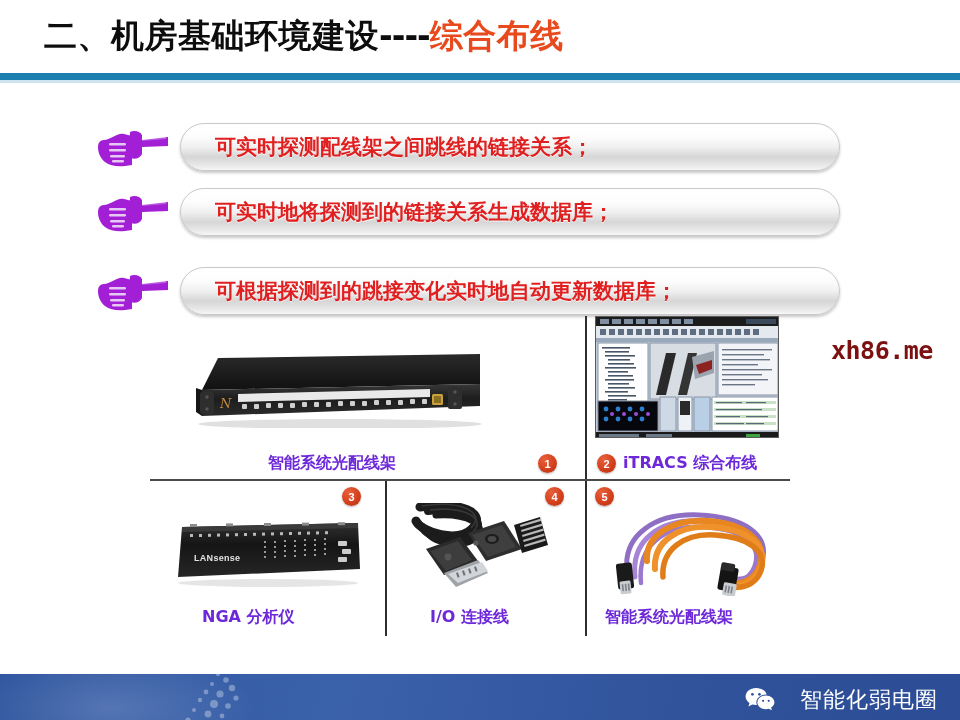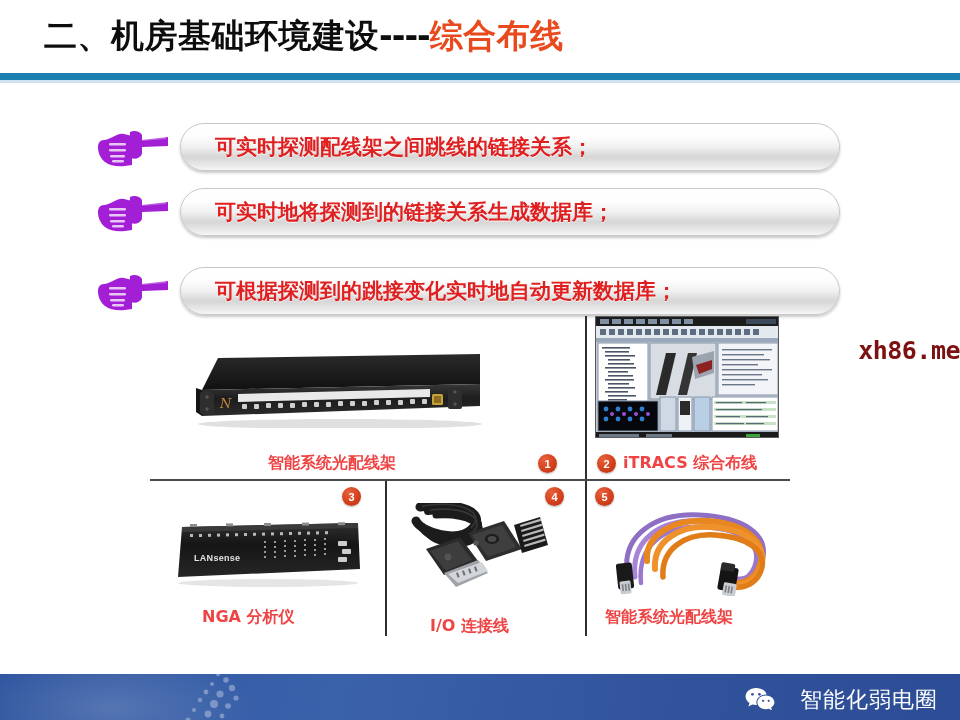--- a/index.html
+++ b/index.html
@@ -121,21 +121,21 @@
     position: absolute;
     left: 435px; top: 181px;
     width: 2px; height: 155px;
     background: #2e2e2e;
   }
 
   .cell { position: absolute; }
   .cell-label {
     font-size: 16px;
     font-weight: bold;
-    color: #ef4444;
+    color: #6d28d9;
     white-space: nowrap;
     font-family: "DejaVu Sans", "Liberation Sans", sans-serif;
   }
   .badge {
     width: 19px; height: 19px;
     border-radius: 50%;
     background: radial-gradient(circle at 35% 28%, #e8603c 0%, #d4401c 55%, #b8300f 100%);
     color: #ffffff;
     font-size: 11px;
     font-weight: bold;
@@ -180,21 +180,21 @@
   #cell-3-label { position: absolute; left: 52px; top: 122px; }
 
   
   #cell-4 { left: 240px; top: 185px; width: 193px; height: 155px; }
   #cable-img {
     position: absolute;
     left: 12px; top: 18px;
     width: 150px; height: 90px;
   }
   #cell-4-badge { position: absolute; left: 155px; top: 2px; }
-  #cell-4-label { position: absolute; left: 40px; top: 131px; }
+  #cell-4-label { position: absolute; left: 40px; top: 122px; }
 
   
   #cell-5 { left: 443px; top: 185px; width: 197px; height: 155px; }
   #cords-img {
     position: absolute;
     left: 14px; top: 16px;
     width: 175px; height: 95px;
   }
   #cell-5-badge { position: absolute; left: 2px; top: 2px; }
   #cell-5-label { position: absolute; left: 12px; top: 122px; }
@@ -204,21 +204,20 @@
     position: absolute;
     left: 831px; top: 336px;
     font-size: 25px;
     font-weight: bold;
     color: #7d1010;
     letter-spacing: -0.5px;
     white-space: nowrap;
     font-family: "DejaVu Sans Mono", monospace;
     overflow: hidden;
     width: 129px;
-    text-align: right;
   }
 
   
   #footer {
     position: absolute;
     left: 0; top: 674px;
     width: 960px; height: 46px;
     background: linear-gradient(100deg, #2f559f 0%, #3a62ab 35%, #31539c 70%, #2c4d95 100%);
     overflow: hidden;
   }

